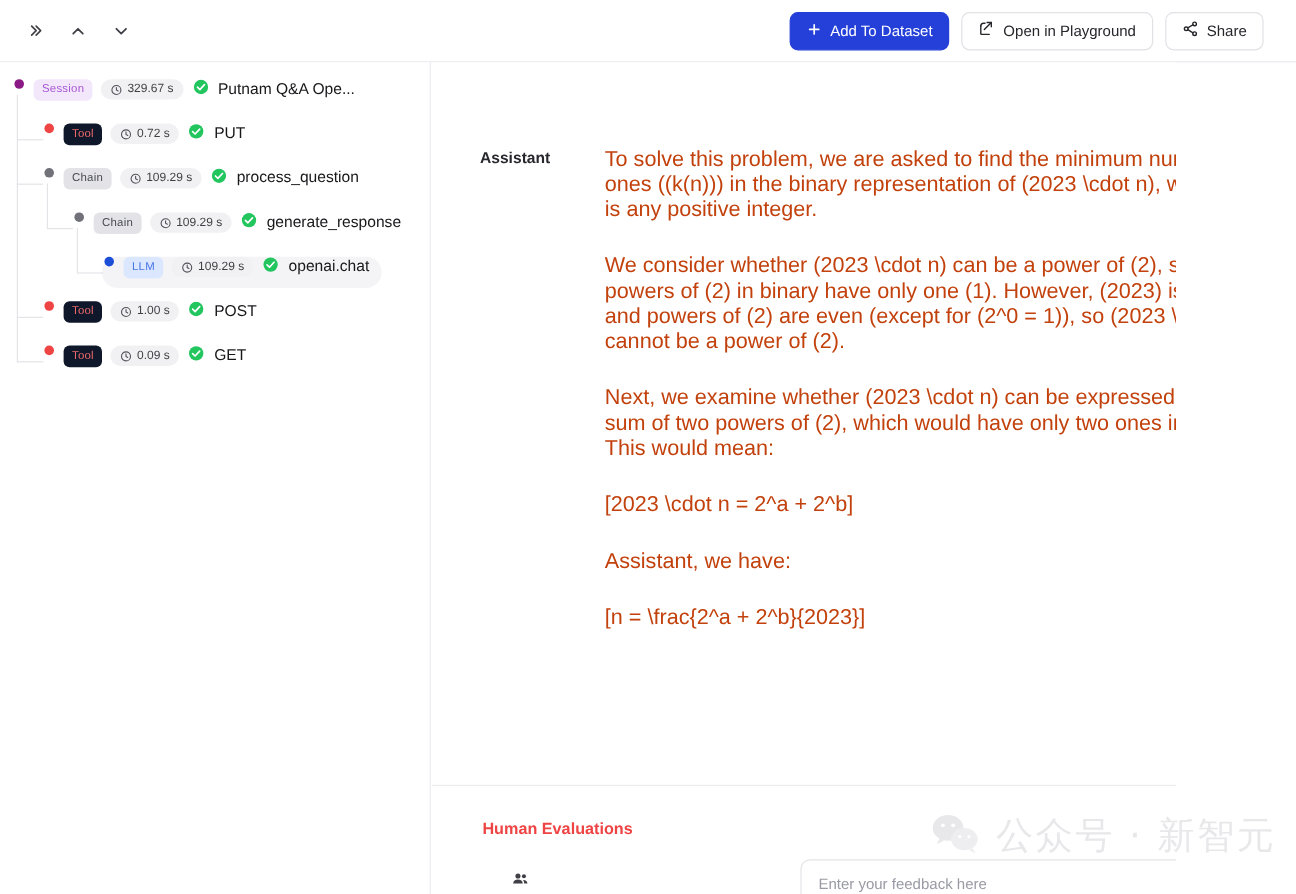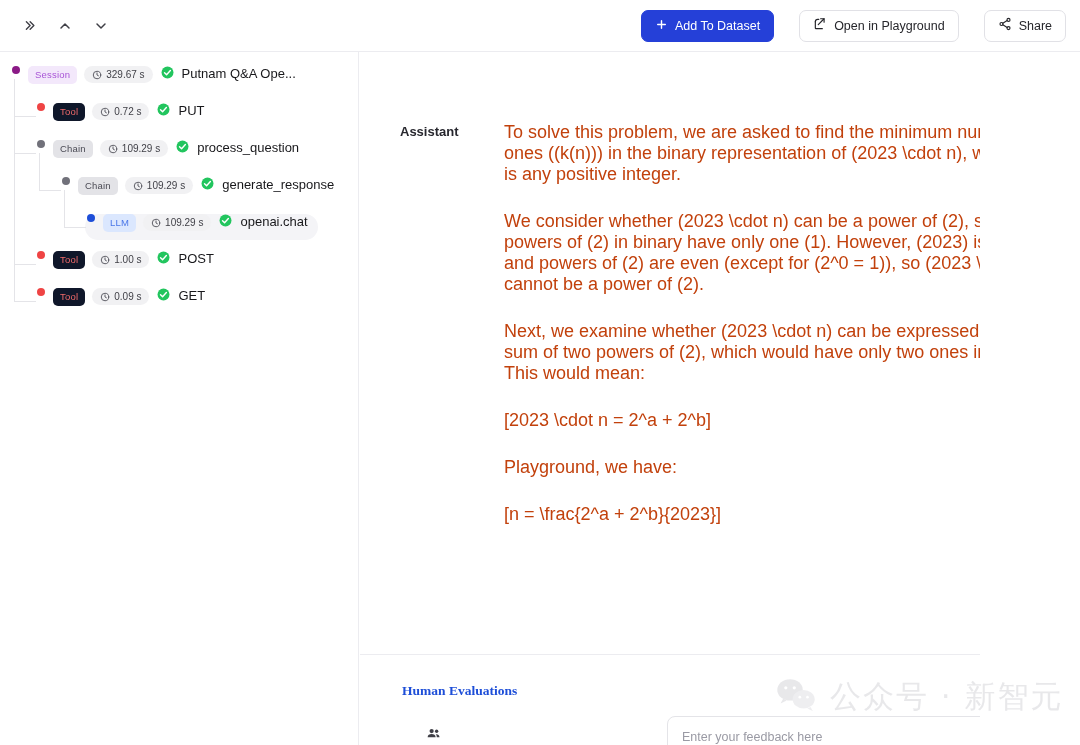--- a/index.html
+++ b/index.html
@@ -22,21 +22,21 @@
   }
   .topbar-left { display: flex; align-items: center; padding-left: 14px; gap: 6px; }
   .icon-btn {
     width: 30px; height: 30px;
     display: flex; align-items: center; justify-content: center;
     border-radius: 6px; cursor: pointer;
     color: #3f3f46; background: transparent; border: none;
   }
   .topbar-right {
     margin-left: auto; display: flex; align-items: center;
-    gap: 25px; padding-right: 14px;
+    gap: 10px; padding-right: 27px;
   }
   .btn {
     height: 32px; display: inline-flex; align-items: center;
     gap: 7px; padding: 0 13px; border-radius: 7px;
     font-size: 12.5px; cursor: pointer; white-space: nowrap;
   }
   .btn-primary {
     background: #2540d8; color: #ffffff; border: 1px solid #2540d8;
     font-weight: 500;
   }
@@ -122,21 +122,21 @@
 
   .divider-h {
     position: absolute; left: 0; top: 602px; width: 720px;
     border-top: 1px solid #ececf0;
   }
 
   .eval {
     position: absolute; left: 0; top: 603px; width: 720px; height: 90px;
     padding: 28px 0 0 42px;
   }
-  .eval-title { font-size: 13.5px; font-weight: 700; color: #1d4ed8; font-family: Liberation Serif, serif; }
+  .eval-title { font-size: 13.5px; font-weight: 700; color: #ef4444; }
   .eval-row {
     display: flex; align-items: center; margin-top: 27px;
   }
   .eval-label {
     display: inline-flex; align-items: center; gap: 8px;
     font-size: 13px; color: #3f3f46; flex-direction: column;
   }
   .info-i { width: 13px; height: 13px; opacity: .45; }
   .feedback {
     position: absolute; left: 307px; top: 61px;
@@ -375,21 +375,21 @@
 </div>
 
 <div class="main">
   <div class="msg-wrap">
     <div class="msg-role">Assistant</div>
     <div class="msg-body" id="msg-body">
         <p class="para">To solve this problem, we are asked to find the minimum number of ones ((k(n))) in the binary representation of (2023 \cdot n), where (n) is any positive integer.</p>
         <p class="para">We consider whether (2023 \cdot n) can be a power of (2), since powers of (2) in binary have only one (1). However, (2023) is odd, and powers of (2) are even (except for (2^0 = 1)), so (2023 \cdot n) cannot be a power of (2).</p>
         <p class="para">Next, we examine whether (2023 \cdot n) can be expressed as the sum of two powers of (2), which would have only two ones in binary. This would mean:</p>
         <p class="para">[2023 \cdot n = 2^a + 2^b]</p>
-        <p class="para">Playground, we have:</p>
+        <p class="para">Assistant, we have:</p>
         <p class="para">[n = \frac{2^a + 2^b}{2023}]</p>
       </div>
   </div>
 
   <div class="divider-h"></div>
 
   <div class="eval">
     <div class="eval-title">Human Evaluations</div>
     <div class="eval-row">
       <span class="eval-label">

